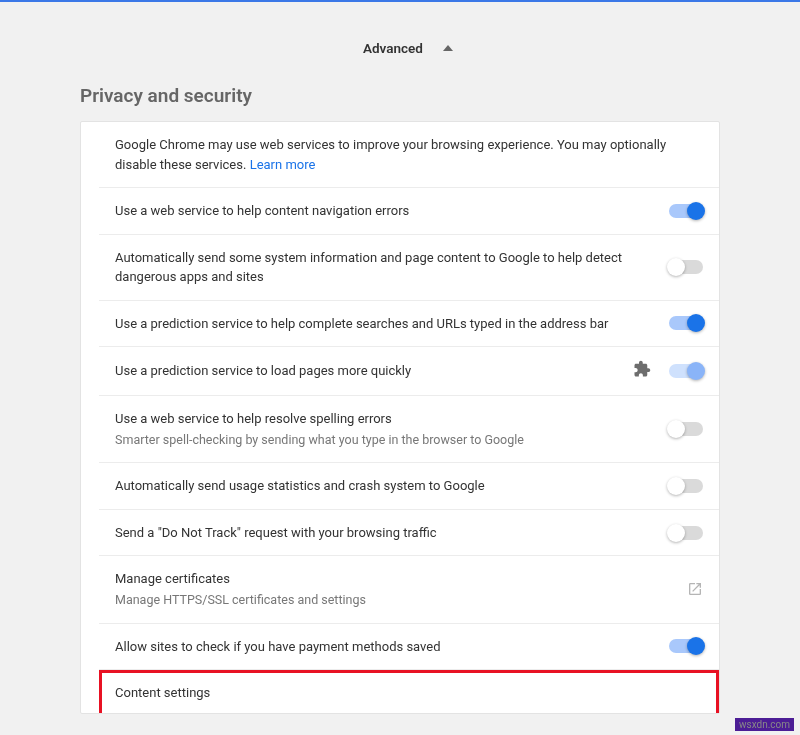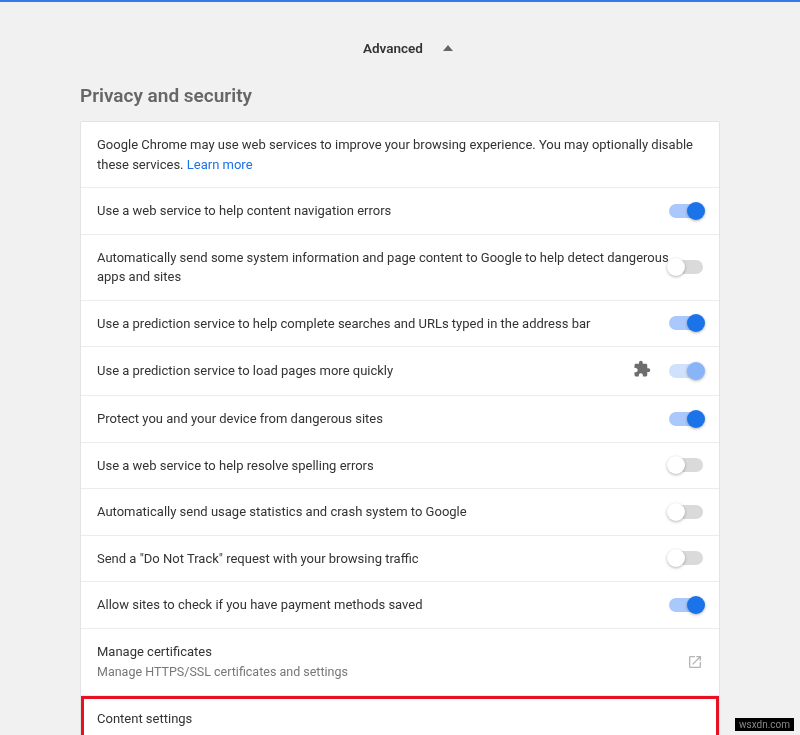--- a/index.html
+++ b/index.html
@@ -54,20 +54,21 @@
       border: 1px solid #e3e3e3;
       border-radius: 2px;
       background: #fff;
     }
     .row {
       display: flex;
       align-items: center;
       padding: 13px 16px;
       border-bottom: 1px solid #ececec;
       min-height: 42px;
+      margin-left: 18px;
     }
     .row:last-child {
       border-bottom: none;
     }
     .row .text {
       flex: 1;
       color: #333;
       font-size: 13px;
       line-height: 1.5;
     }
@@ -132,21 +133,21 @@
     .highlight-box {
       border: 3px solid #e81123;
       padding: 10px 13px;
     }
     .watermark {
       position: absolute;
       bottom: 4px;
       right: 6px;
       font-size: 10px;
       color: #888;
-      background: #000000;
+      background: #4c1d95;
       padding: 1px 4px;
     }
   </style>
 </head>
 <body>
 
 <div class="top-border"></div>
 
 <div class="content-wrap">
 
@@ -191,69 +192,64 @@
       <span class="ext-icon">
         <svg width="18" height="18" viewBox="0 0 24 24" fill="#6d6d6d">
             <path d="M20.5 11H19V7c0-1.1-.9-2-2-2h-4V3.5C13 2.12 11.88 1 10.5 1S8 2.12 8 3.5V5H4c-1.1 0-1.99.9-1.99 2v3.8H3.5c1.49 0 2.7 1.21 2.7 2.7s-1.21 2.7-2.7 2.7H2V20c0 1.1.9 2 2 2h3.8v-1.5c0-1.49 1.21-2.7 2.7-2.7 1.49 0 2.7 1.21 2.7 2.7V22H17c1.1 0 2-.9 2-2v-4h1.5c1.38 0 2.5-1.12 2.5-2.5S21.88 11 20.5 11z"></path>
           </svg>
       </span>
       <div class="toggle on-light">
           <div class="toggle-knob"></div>
         </div>
     </div>
 
-    <div class="row">
-      <div class="text">Protect you and your device from dangerous sites</div>
-      <div class="toggle on">
-          <div class="toggle-knob"></div>
-        </div>
-    </div>
 
     <div class="row">
       <div class="text">
         <div>Use a web service to help resolve spelling errors</div>
+        <div class="subtext">Smarter spell-checking by sending what you type in the browser to Google</div>
       </div>
       <div class="toggle off">
           <div class="toggle-knob"></div>
         </div>
     </div>
 
     <div class="row">
       <div class="text">Automatically send usage statistics and crash system to Google</div>
       <div class="toggle off">
           <div class="toggle-knob"></div>
         </div>
     </div>
 
     <div class="row">
       <div class="text">Send a "Do Not Track" request with your browsing traffic</div>
       <div class="toggle off">
-          <div class="toggle-knob"></div>
-        </div>
-    </div>
-
-    <div class="row">
-      <div class="text">Allow sites to check if you have payment methods saved</div>
-      <div class="toggle on">
           <div class="toggle-knob"></div>
         </div>
     </div>
 
     <div class="row">
       <div class="text">
         <div>Manage certificates</div>
         <div class="subtext">Manage HTTPS/SSL certificates and settings</div>
       </div>
       <span class="launch-icon">
         <svg viewBox="0 0 24 24" width="16" height="16">
             <path d="M19 19H5V5h7V3H5a2 2 0 0 0-2 2v14a2 2 0 0 0 2 2h14c1.1 0 2-.9 2-2v-7h-2v7zM14 3v2h3.59l-9.83 9.83 1.41 1.41L19 6.41V10h2V3h-7z"></path>
           </svg>
       </span>
     </div>
 
+    <div class="row">
+      <div class="text">Allow sites to check if you have payment methods saved</div>
+      <div class="toggle on">
+          <div class="toggle-knob"></div>
+        </div>
+    </div>
+
     <div class="row highlight-box">
       <div class="text">
         <div>Content settings</div>
 
       </div>
 
     </div>
 
   </div>
 </div>

